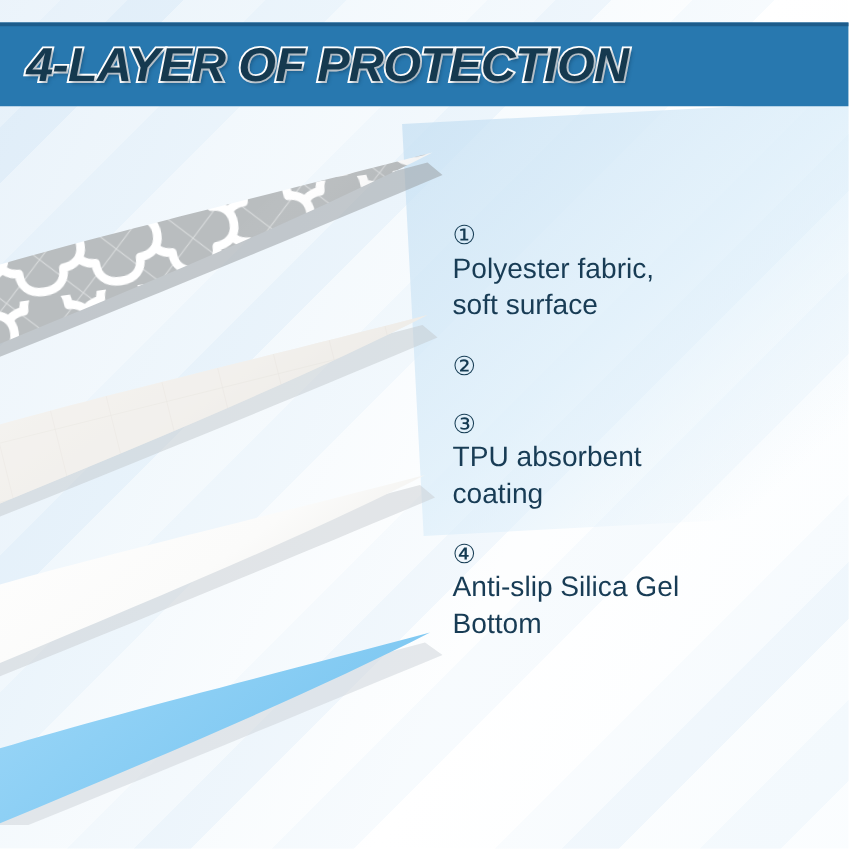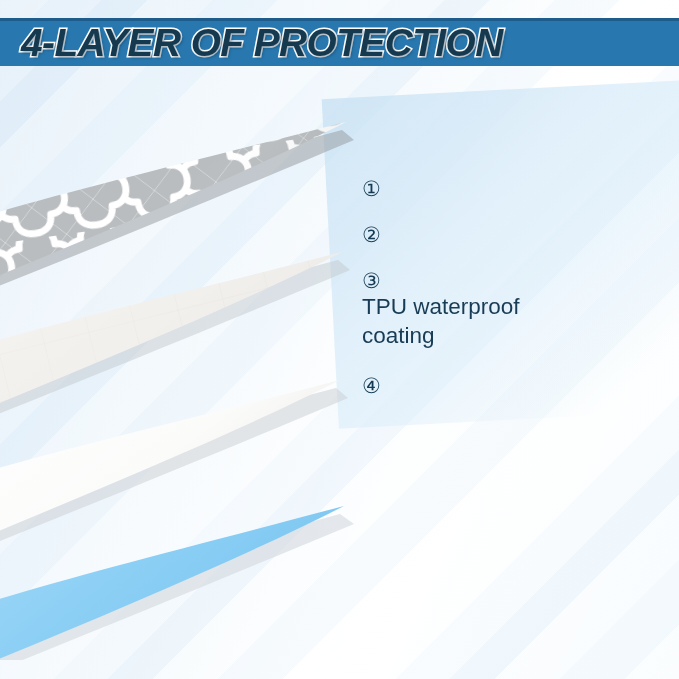--- a/index.html
+++ b/index.html
@@ -54,21 +54,21 @@
     transform: rotate(-3deg);
     opacity: .75;
   }
 
   
   #banner {
     position: absolute;
     left: 0;
     top: 18px;
     width: 679px;
-    height: 48px;
+    height: 67px;
     background: #2878af;
     border-top: 3px solid #1d5c8b;
     box-sizing: border-box;
     display: flex;
     align-items: center;
   }
   #banner-title {
     margin-left: 21px;
     font-size: 38px;
     font-weight: bold;
@@ -234,30 +234,34 @@
                  C 60 76 194 44 358 2
                  C 252 56 108 116 -30 172 Z" fill="url(#gFabricShade)"></path>
       </g>
     </svg>
   </div>
 
   <div id="callouts">
 
     <div class="callout">
       <div class="callout-number">①</div>
+      <div class="callout-text">Polyester fabric,
+soft surface</div>
     </div>
 
     <div class="callout">
       <div class="callout-number">②</div>
     </div>
 
     <div class="callout">
       <div class="callout-number">③</div>
-      <div class="callout-text">TPU waterproof
+      <div class="callout-text">TPU absorbent
 coating</div>
     </div>
 
     <div class="callout">
       <div class="callout-number">④</div>
+      <div class="callout-text">Anti-slip Silica Gel
+Bottom</div>
     </div>
 
   </div>
 </div>
 
 </body></html>

